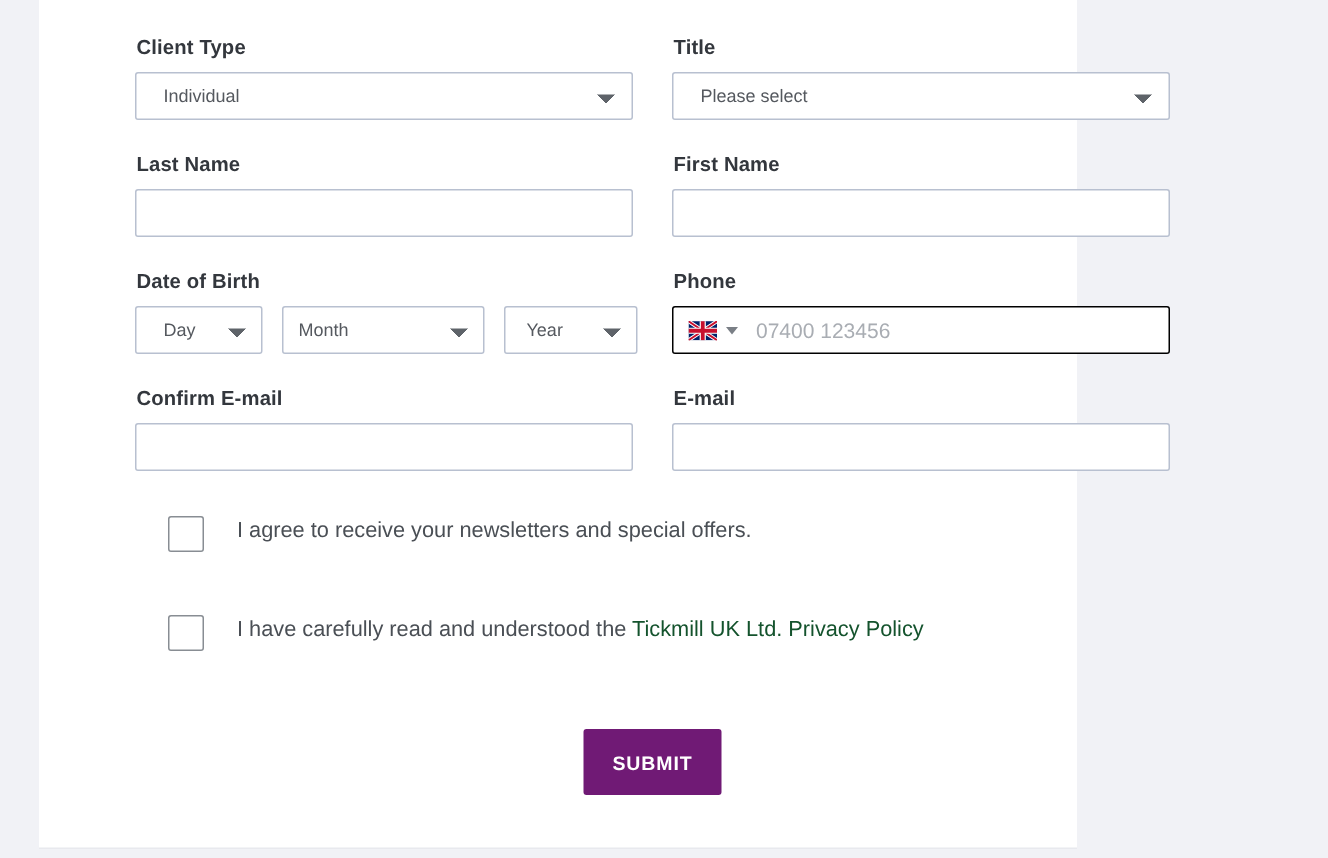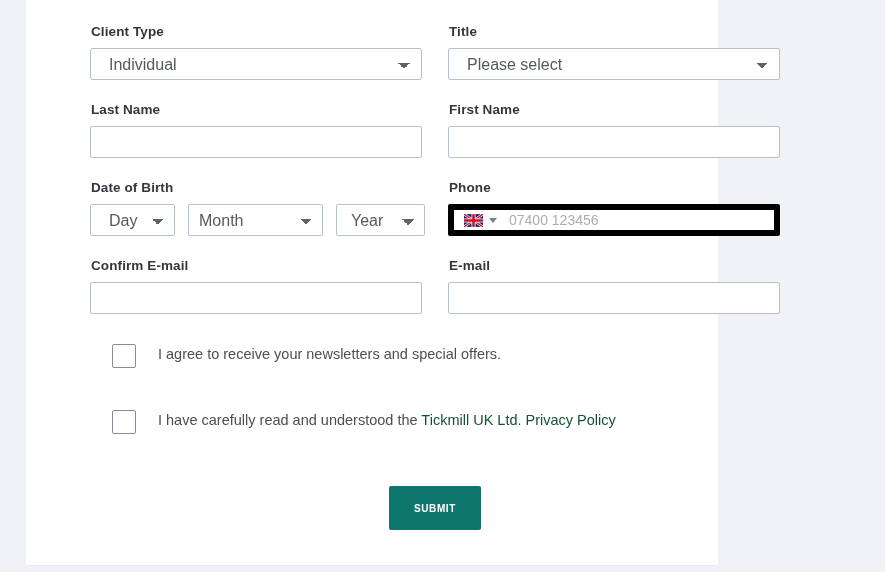--- a/index.html
+++ b/index.html
@@ -66,21 +66,21 @@
     border-radius: 2px;
     outline: none;
   }
   .text-input::placeholder { color: #a9adb3; }
 
   .select-input {
     display: block;
     width: 100%;
     height: 32px;
     padding: 4px 8px 4px 18px;
-    font-size: 16px;
+    font-size: 12px;
     font-family: "Liberation Sans", sans-serif;
     color: #55595f;
     background-color: #ffffff;
     border: 1px solid #b8c0d0;
     border-radius: 2px;
     outline: none;
     -webkit-appearance: none;
     -moz-appearance: none;
     appearance: none;
     background-image:
@@ -107,21 +107,21 @@
       calc(100% - 10px) 14px;
   }
 
   
   .phone-wrap {
     position: relative;
     display: flex;
     align-items: flex-start;
     width: 100%;
     height: 32px;
-    border: 6px solid #000000;
+    border: 1px solid #000000;
     border-radius: 2px;
     background: #ffffff;
   }
   .flag-button {
     display: flex;
     align-items: center;
     gap: 6px;
     padding: 0 6px 0 10px;
     height: 100%;
     cursor: pointer;
@@ -186,25 +186,25 @@
 
   
   .submit-wrap {
     display: flex;
     justify-content: center;
     margin-top: 52px;
   }
   .submit-button {
     width: 92px;
     height: 44px;
-    background: #0f766e;
+    background: #701a75;
     color: #ffffff;
     border: none;
     border-radius: 2px;
-    font-size: 10px;
+    font-size: 13px;
     font-weight: bold;
     letter-spacing: 0.6px;
     font-family: "Liberation Sans", sans-serif;
     cursor: pointer;
   }
 </style>
 </head>
 <body>
 
 <div class="page-card">

